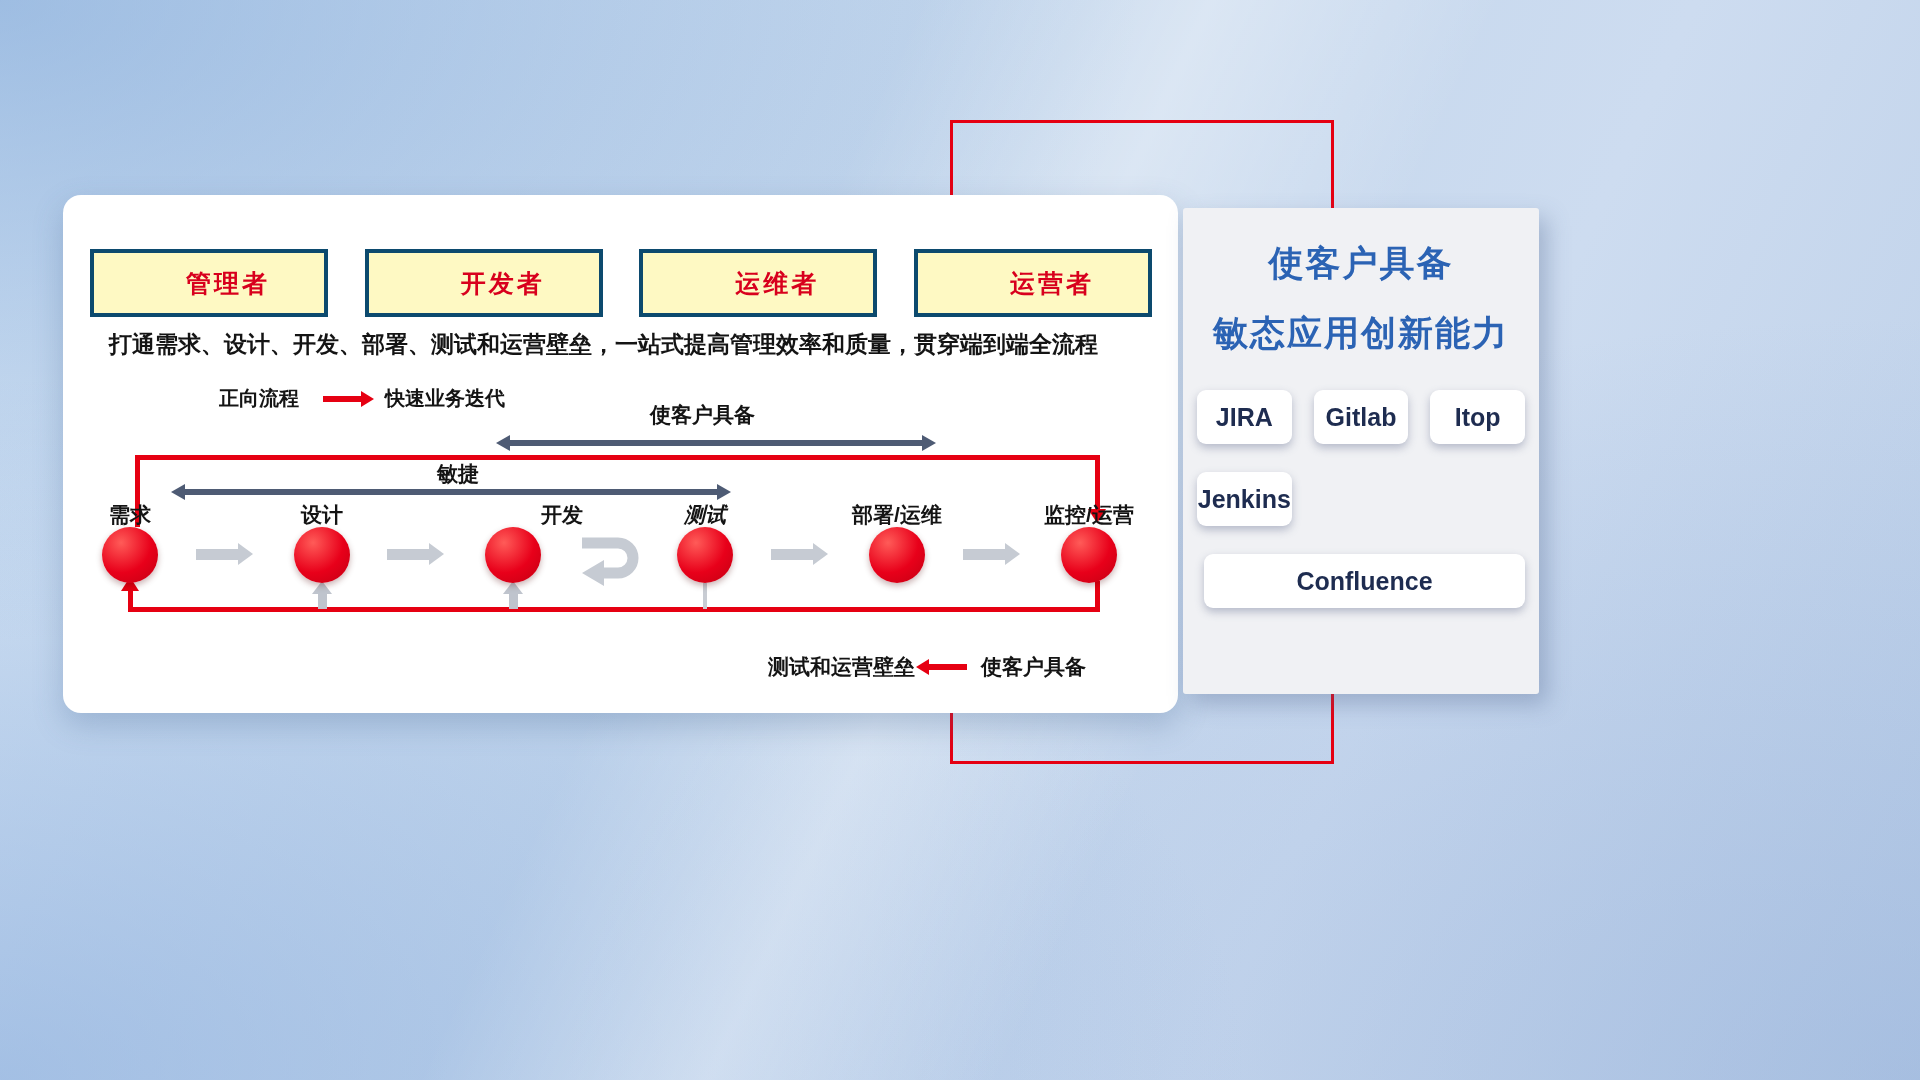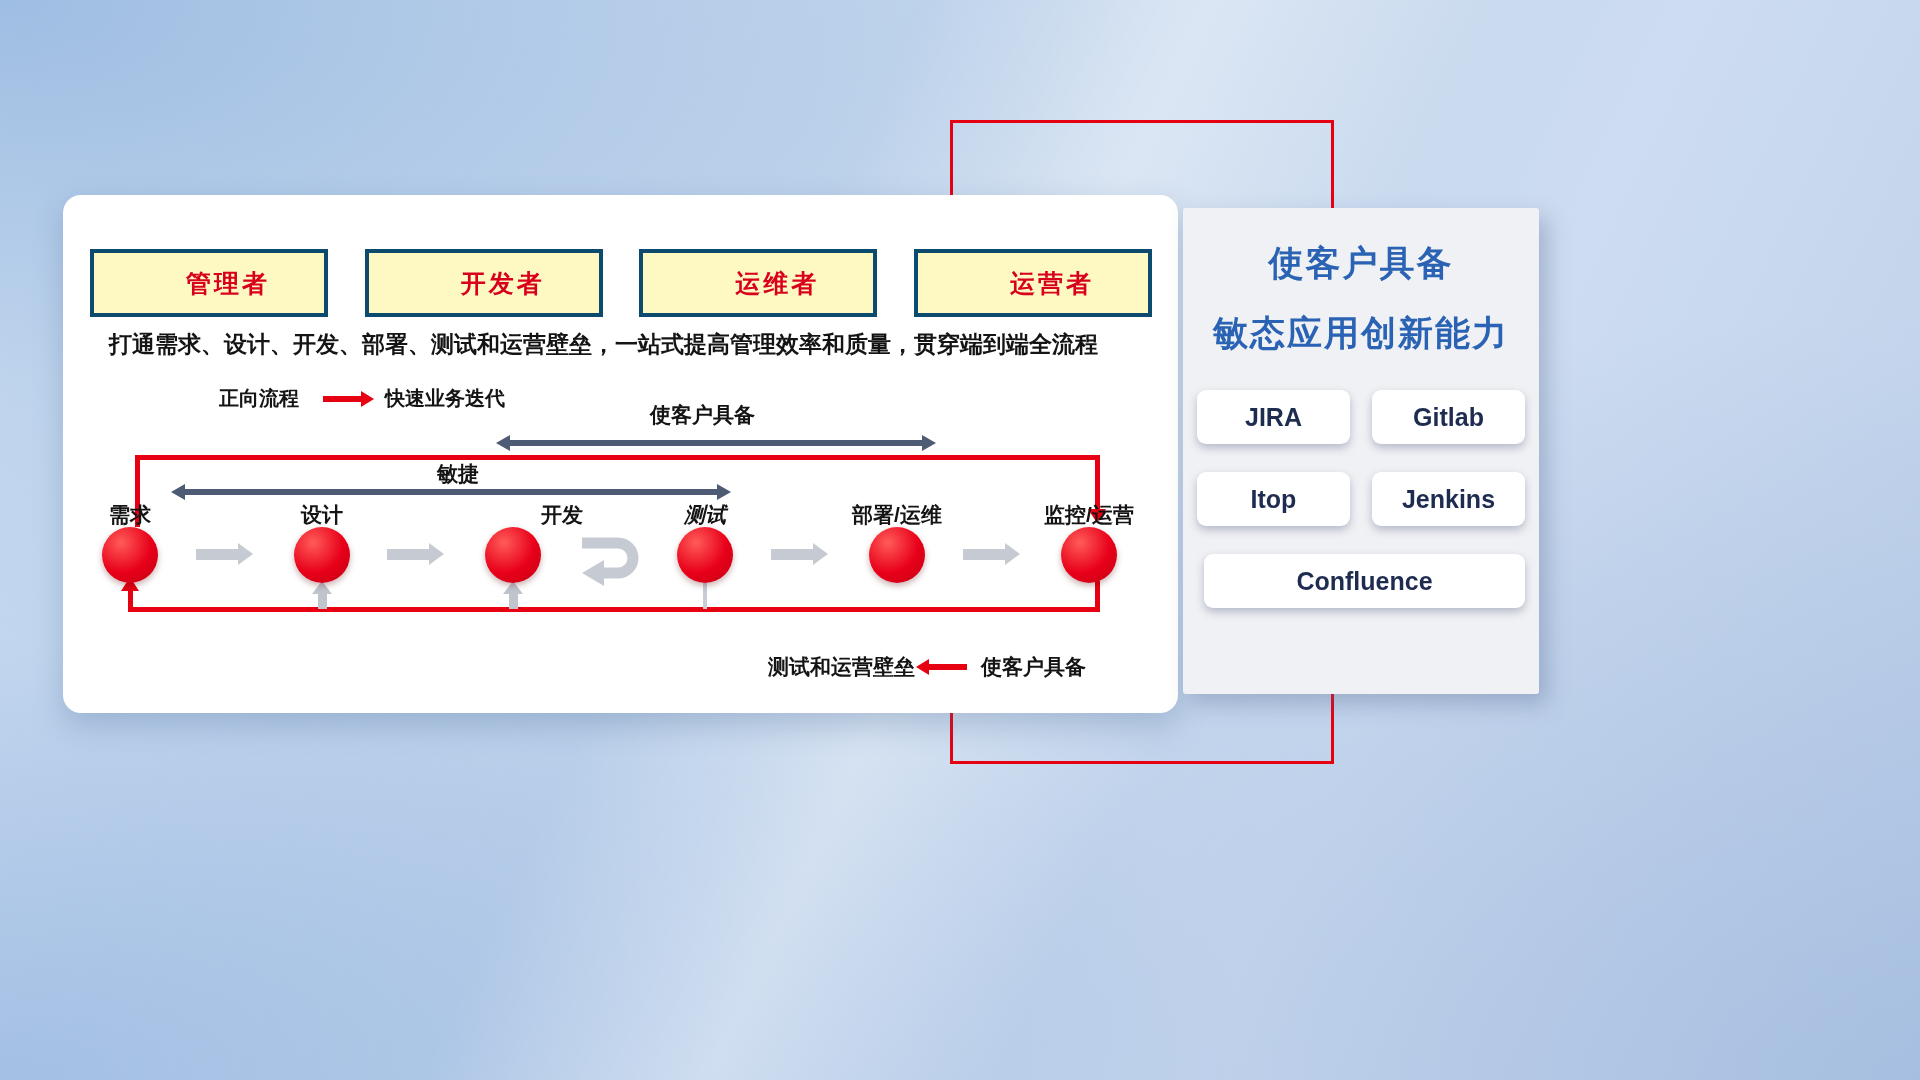--- a/index.html
+++ b/index.html
@@ -64,21 +64,21 @@
 
   .legend-feedback{position:absolute;left:705px;top:458px;display:flex;align-items:center;gap:14px;
                    font-size:21px;font-weight:bold;color:#141414;}
 
   
   .rpanel{position:absolute;left:1183px;top:208px;width:356px;height:486px;background:#f0f1f4;border-radius:3px;
           box-shadow:8px 10px 22px rgba(80,100,140,.35);z-index:2;}
   .rp-title{position:absolute;width:100%;text-align:center;font-size:35px;font-weight:bold;color:#2b63b4;letter-spacing:2px;}
   .rp-title.l1{top:32px;}
   .rp-title.l2{top:102px;}
-  .tools{position:absolute;left:14px;top:182px;width:328px;display:grid;grid-template-columns:1fr 1fr;column-gap:22px;row-gap:28px;}
+  .tools{position:absolute;left:14px;top:182px;width:328px;display:grid;grid-template-columns:1fr 1fr 1fr;column-gap:22px;row-gap:28px;}
   .tool{height:54px;background:#ffffff;border-radius:9px;box-shadow:0 4px 9px rgba(110,120,150,.45);
         display:flex;align-items:center;justify-content:center;font-size:25px;font-weight:bold;color:#1e2c50;}
   .tool.wide{grid-column:1 / -1;margin-left:7px;}
 </style>
 </head>
 <body>
 
 <div class="stage">
 
   <div class="red-frame"></div>

